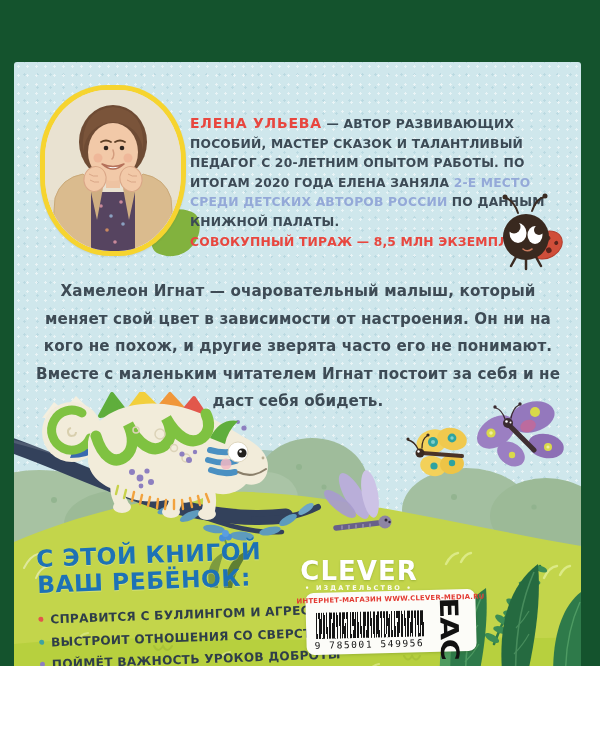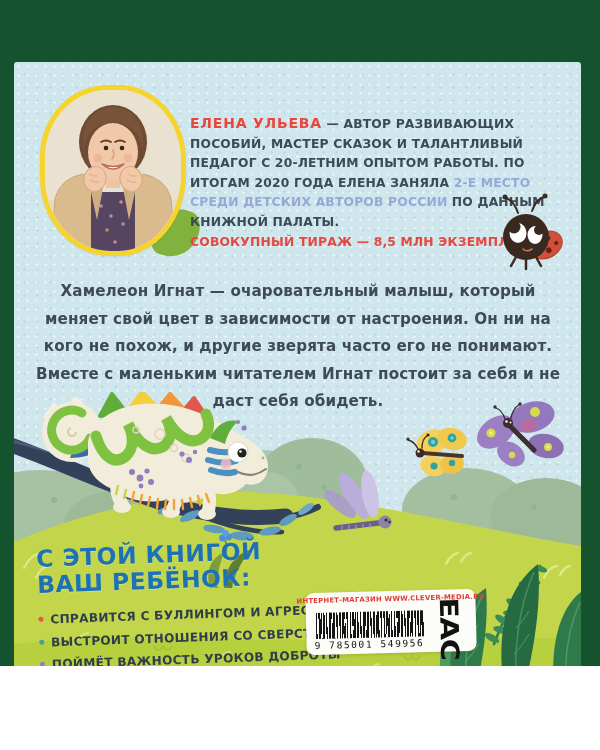--- a/index.html
+++ b/index.html
@@ -424,20 +424,24 @@
           <span class="dot b1"></span>
           <span>ВЫСТРОИТ ОТНОШЕНИЯ СО СВЕРСТНИКАМИ</span>
         </li>
         <li>
           <span class="dot b2"></span>
           <span>ПОЙМЁТ ВАЖНОСТЬ УРОКОВ ДОБРОТЫ</span>
         </li>
       </ul>
     </div>
 
+    <div class="publisher">
+      <div class="logo">CLEVER</div>
+      <div class="logo-sub">• ИЗДАТЕЛЬСТВО •</div>
+    </div>
 
     <div class="sticker">
       <div class="store-url">ИНТЕРНЕТ-МАГАЗИН WWW.CLEVER-MEDIA.RU</div>
       <div class="sticker-row">
         <div class="barcode-col">
           <div class="barcode"></div>
           <div class="barcode-digits">9 785001 549956</div>
         </div>
         <div class="eac">
           <span>ЕАС</span>

